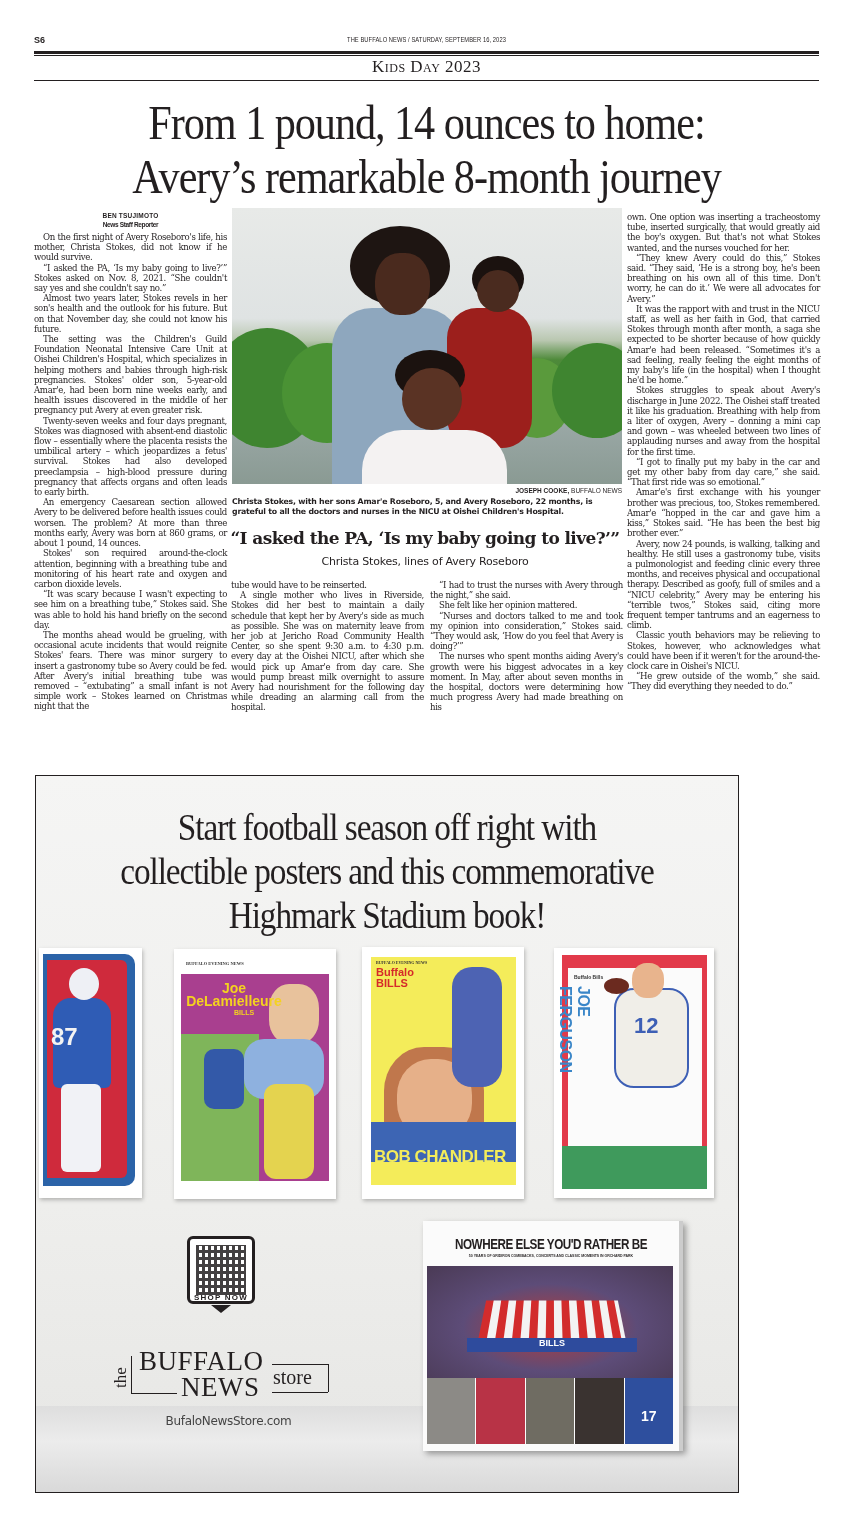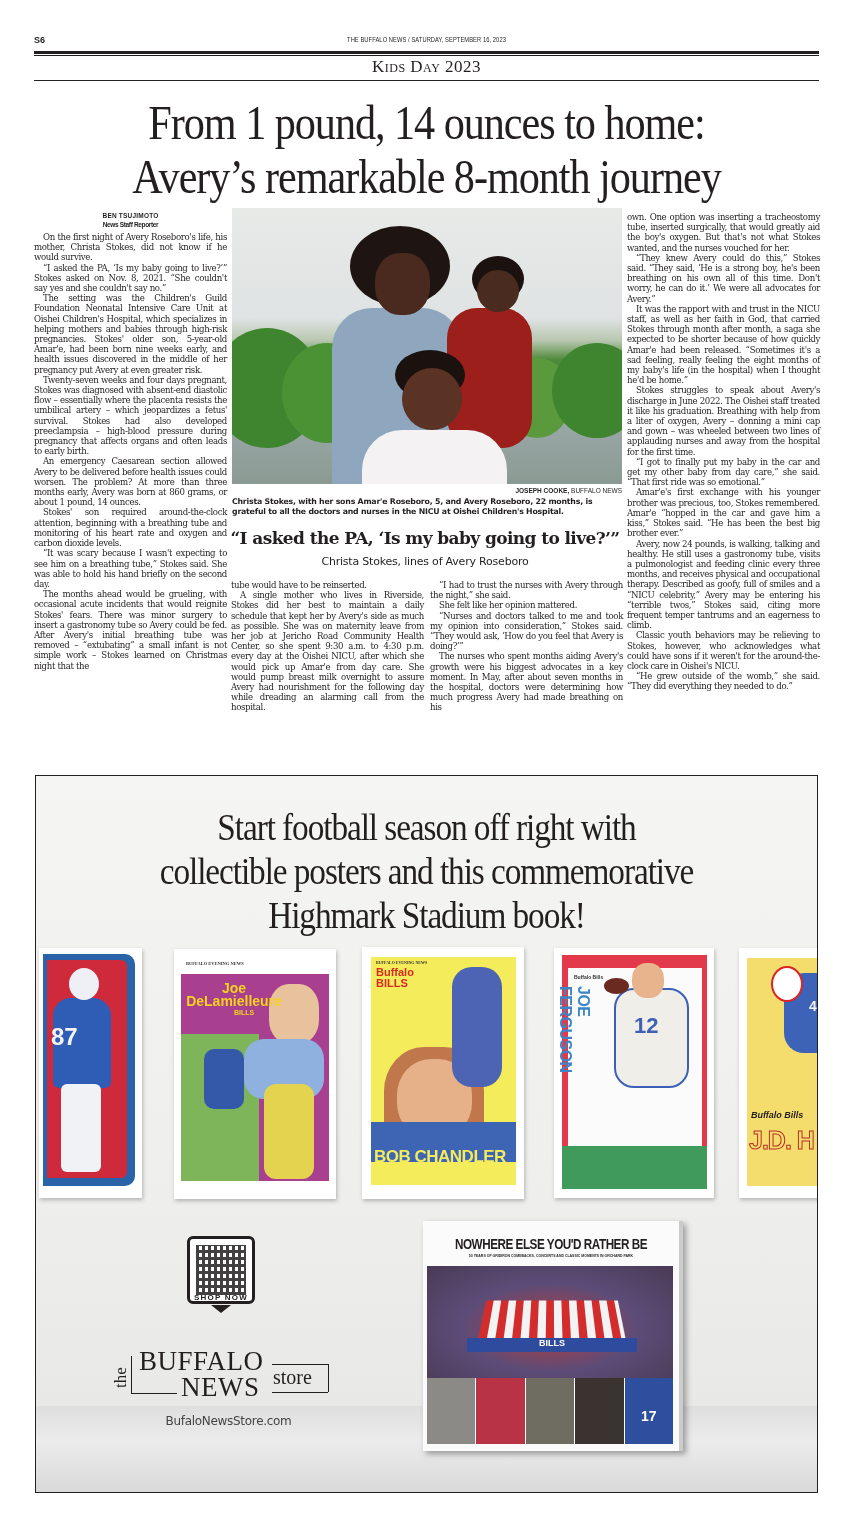--- a/index.html
+++ b/index.html
@@ -35,21 +35,21 @@
   .kid-hair { position:absolute; left: 163px; top: 142px; width: 70px; height: 50px; border-radius: 50%; background: #1b120f; }
   .kid-face { position:absolute; left: 170px; top: 160px; width: 60px; height: 62px; border-radius: 50%; background: #5a3324; }
   .kid-body { position:absolute; left: 130px; top: 222px; width: 145px; height: 60px; border-radius: 40px 40px 0 0; background: #f4f2f2; }
   .credit { left: 232px; top: 487px; width: 390px; text-align: right; font: bold 6.5px "Liberation Sans", sans-serif; }
   .credit span { font-weight: normal; }
   .caption { left: 232px; top: 497px; width: 392px; font: bold 7.8px/10px "DejaVu Sans", sans-serif; letter-spacing: -0.2px; color: #231f20; }
   .pullquote { left: 225px; top: 528px; width: 400px; text-align: center; font: bold 17px "DejaVu Serif", serif; letter-spacing: -0.6px; }
   .pullattr { left: 225px; top: 555px; width: 400px; text-align: center; font: 11px "DejaVu Sans", sans-serif; letter-spacing: -0.2px; }
   .pullattr b { font-weight: normal; }
   
-  .ad { left: 35px; top: 775px; width: 783px; height: 718px; border: 1px solid #231f20; background: linear-gradient(180deg, #f5f5f4 0%, #eeeeec 60%, #e6e6e4 100%); overflow: hidden; }
+  .ad { left: 35px; top: 775px; width: 704px; height: 718px; border: 1px solid #231f20; background: linear-gradient(180deg, #f5f5f4 0%, #eeeeec 60%, #e6e6e4 100%); overflow: hidden; }
   .ad-head { position: absolute; left: 0; width: 100%; top: 30px; text-align: center; font: 37px/44px "Liberation Serif", serif; letter-spacing: -1.2px; color: #231f20; transform: scaleX(0.9); transform-origin: center top; }
   .poster { position: absolute; background: #fff; box-shadow: 1px 2px 4px rgba(0,0,0,0.25); margin-left: 13px; }
   .poster .art { position: absolute; }
   .p-title { position: absolute; font-family: "Liberation Sans", sans-serif; font-weight: bold; }
   .qr { position: absolute; left: 151px; top: 460px; width: 68px; height: 68px; border: 3px solid #231f20; border-radius: 6px; background: #fff; padding: 6px; }
   .qr-grid { width: 100%; height: 100%; background:
       repeating-linear-gradient(90deg, #231f20 0 3px, transparent 3px 6px),
       repeating-linear-gradient(0deg, #231f20 0 3px, transparent 3px 7px); opacity: 0.85; }
   .qr-arrow { position: absolute; left: 175px; top: 529px; width: 20px; height: 10px; border-left: 10px solid transparent; border-right: 10px solid transparent; border-top: 8px solid #231f20; }
   .shop { position: absolute; left: 130px; top: 517px; width: 110px; text-align: center; font: bold 8px "Liberation Sans", sans-serif; letter-spacing: 1.2px; }
@@ -87,20 +87,21 @@
 <div class="abs headline">
   <div>From 1 pound, 14 ounces to home:</div>
   <div>Avery’s remarkable 8-month journey</div>
 </div>
 
 <div class="abs col c1">
   <div class="byline">BEN TSUJIMOTO</div>
   <div class="byline2">News Staff Reporter</div>
   <p>On the first night of Avery Roseboro's life, his mother, Christa Stokes, did not know if he would survive.</p>
   <p>“I asked the PA, ‘Is my baby going to live?’” Stokes asked on Nov. 8, 2021. “She couldn't say yes and she couldn't say no.”</p>
+  <p>Almost two years later, Stokes revels in her son's health and the outlook for his future. But on that November day, she could not know his future.</p>
   <p>The setting was the Children's Guild Foundation Neonatal Intensive Care Unit at Oishei Children's Hospital, which specializes in helping mothers and babies through high-risk pregnancies. Stokes' older son, 5-year-old Amar'e, had been born nine weeks early, and health issues discovered in the middle of her pregnancy put Avery at even greater risk.</p>
   <p>Twenty-seven weeks and four days pregnant, Stokes was diagnosed with absent-end diastolic flow – essentially where the placenta resists the umbilical artery – which jeopardizes a fetus' survival. Stokes had also developed preeclampsia – high-blood pressure during pregnancy that affects organs and often leads to early birth.</p>
   <p>An emergency Caesarean section allowed Avery to be delivered before health issues could worsen. The problem? At more than three months early, Avery was born at 860 grams, or about 1 pound, 14 ounces.</p>
   <p>Stokes' son required around-the-clock attention, beginning with a breathing tube and monitoring of his heart rate and oxygen and carbon dioxide levels.</p>
   <p>“It was scary because I wasn't expecting to see him on a breathing tube,” Stokes said. She was able to hold his hand briefly on the second day.</p>
   <p>The months ahead would be grueling, with occasional acute incidents that would reignite Stokes' fears. There was minor surgery to insert a gastronomy tube so Avery could be fed. After Avery's initial breathing tube was removed – “extubating” a small infant is not simple work – Stokes learned on Christmas night that the</p>
 </div>
 
 <div class="abs photo">
   <div class="tree" style="left:-20px;top:120px;width:110px;height:120px;"></div>
@@ -136,21 +137,21 @@
 </div>
 
 <div class="abs col c4">
   <p class="noind">own. One option was inserting a tracheostomy tube, inserted surgically, that would greatly aid the boy's oxygen. But that's not what Stokes wanted, and the nurses vouched for her.</p>
   <p>“They knew Avery could do this,” Stokes said. “They said, ‘He is a strong boy, he's been breathing on his own all of this time. Don't worry, he can do it.’ We were all advocates for Avery.”</p>
   <p>It was the rapport with and trust in the NICU staff, as well as her faith in God, that carried Stokes through month after month, a saga she expected to be shorter because of how quickly Amar'e had been released. “Sometimes it's a sad feeling, really feeling the eight months of my baby's life (in the hospital) when I thought he'd be home.”</p>
   <p>Stokes struggles to speak about Avery's discharge in June 2022. The Oishei staff treated it like his graduation. Breathing with help from a liter of oxygen, Avery – donning a mini cap and gown – was wheeled between two lines of applauding nurses and away from the hospital for the first time.</p>
   <p>“I got to finally put my baby in the car and get my other baby from day care,” she said. “That first ride was so emotional.”</p>
   <p>Amar'e's first exchange with his younger brother was precious, too, Stokes remembered. Amar'e “hopped in the car and gave him a kiss,” Stokes said. “He has been the best big brother ever.”</p>
   <p>Avery, now 24 pounds, is walking, talking and healthy. He still uses a gastronomy tube, visits a pulmonologist and feeding clinic every three months, and receives physical and occupational therapy. Described as goofy, full of smiles and a “NICU celebrity,” Avery may be entering his “terrible twos,” Stokes said, citing more frequent temper tantrums and an eagerness to climb.</p>
-  <p>Classic youth behaviors may be relieving to Stokes, however, who acknowledges what could have sons if it weren't for the around-the-clock care in Oishei's NICU.</p>
+  <p>Classic youth behaviors may be relieving to Stokes, however, who acknowledges what could have been if it weren't for the around-the-clock care in Oishei's NICU.</p>
   <p>“He grew outside of the womb,” she said. “They did everything they needed to do.”</p>
 </div>
 
 <div class="abs ad">
   <div class="ad-head">
     <div>Start football season off right with</div>
     <div>collectible posters and this commemorative</div>
     <div>Highmark Stadium book!</div>
   </div>
 

